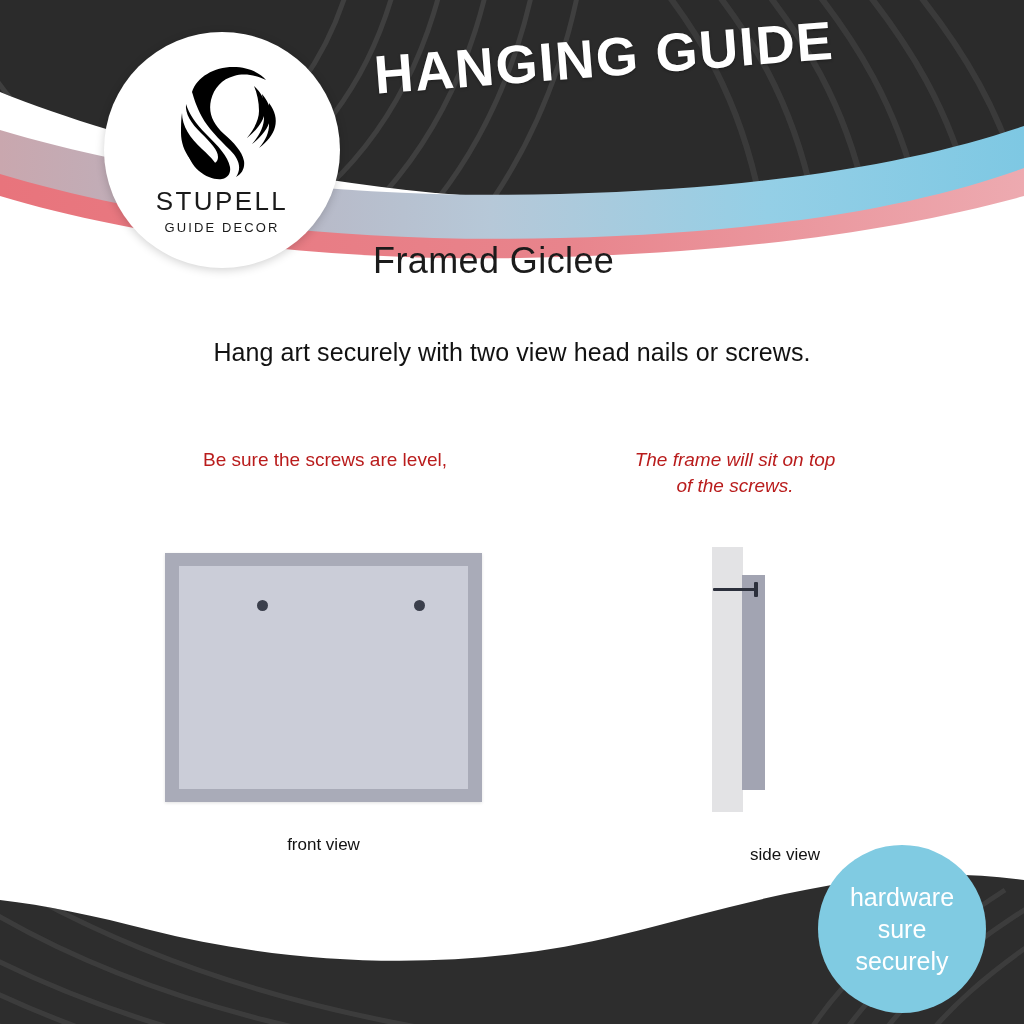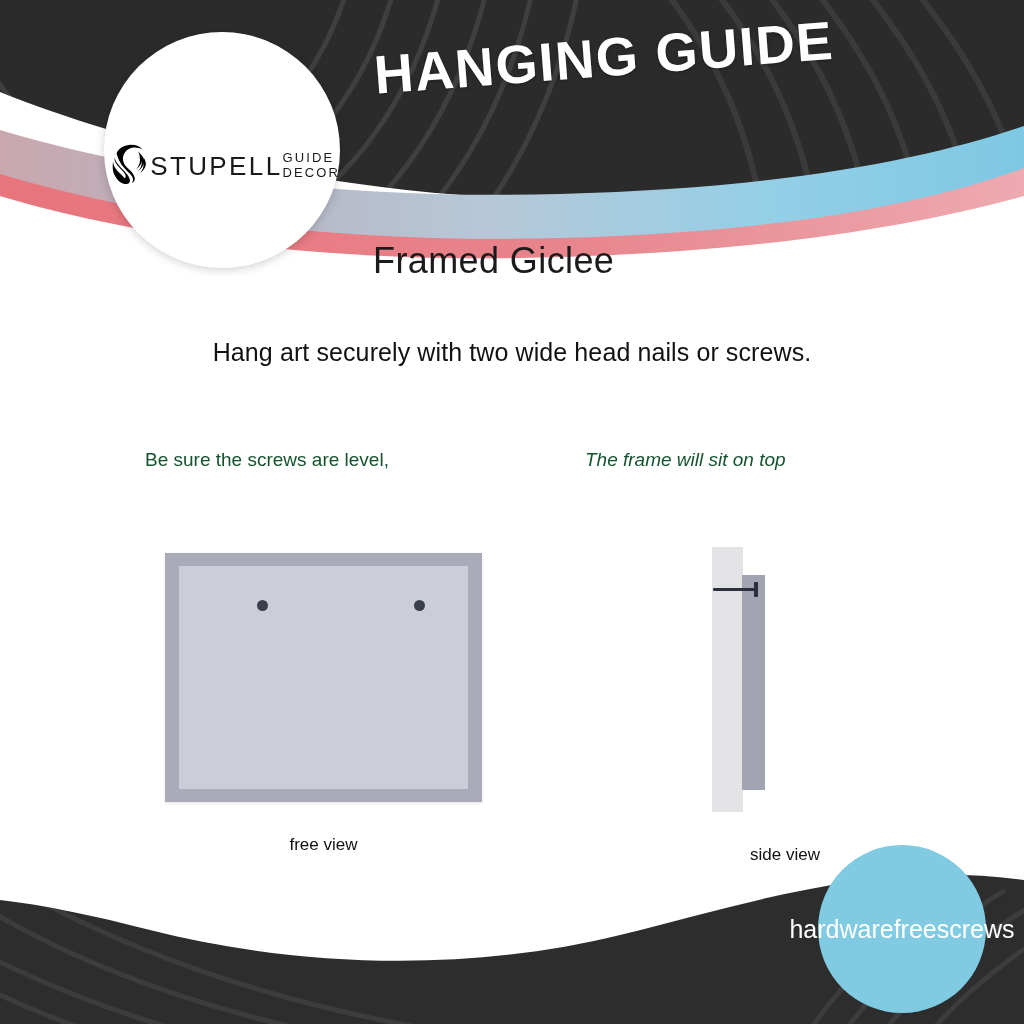--- a/index.html
+++ b/index.html
@@ -31,21 +31,21 @@
   #logo-badge {
     position: absolute;
     left: 104px;
     top: 32px;
     width: 236px;
     height: 236px;
     border-radius: 50%;
     background: #ffffff;
     box-shadow: 0 2px 10px rgba(0,0,0,0.18);
     display: flex;
-    flex-direction: row;
+    flex-direction: column;
     align-items: center;
     justify-content: flex-start;
     padding-top: 26px;
     box-sizing: border-box;
   }
   #logo-mark { width: 132px; height: 122px; display:block; }
   #logo-word {
     font-size: 26px;
     letter-spacing: 2.4px;
     color: #1a1a1a;
@@ -96,24 +96,25 @@
     text-align: center;
     font-size: 25px;
     font-weight: 500;
     color: #121212;
     letter-spacing: 0.1px;
   }
 
   
   .caption {
     position: absolute;
+    text-align: center;
     font-size: 19px;
     line-height: 26px;
     font-weight: 500;
-    color: #14532d;
+    color: #b91c1c;
   }
   #caption-front { left: 145px; top: 447px; width: 360px; }
   #caption-side  { left: 585px; top: 447px; width: 300px; font-style: italic; }
 
   
   #front-view {
     position: absolute;
     left: 165px;
     top: 553px;
     width: 317px;
@@ -196,21 +197,21 @@
   
   #hardware-badge {
     position: absolute;
     left: 818px;
     top: 845px;
     width: 168px;
     height: 168px;
     border-radius: 50%;
     background: #80cbe2;
     display: flex;
-    flex-direction: row;
+    flex-direction: column;
     align-items: center;
     justify-content: center;
     color: #ffffff;
     font-size: 25px;
     line-height: 32px;
     font-weight: 400;
     text-align: center;
   }
 </style>
 </head>
@@ -309,46 +310,47 @@
       </g>
     </svg>
     <div id="logo-word">STUPELL</div>
     <div id="logo-sub">GUIDE DECOR</div>
   </div>
 
   <div id="header-title">HANGING GUIDE</div>
 
   <div id="product-type">Framed Giclee</div>
 
-  <div id="main-instruction">Hang art securely with two wide head nails or screws.</div>
+  <div id="main-instruction">Hang art securely with two view head nails or screws.</div>
 
   <div id="caption-front" class="caption">
     <div>Be sure the screws are level,</div>
   </div>
 
   <div id="caption-side" class="caption">
     <div>The frame will sit on top</div>
+    <div>of the screws.</div>
   </div>
 
   <div id="front-view">
     <div id="front-view-mat">
       <div id="screw-dot-left" class="screw-dot"></div>
       <div id="screw-dot-right" class="screw-dot"></div>
     </div>
   </div>
 
   <div id="side-view">
     <div id="side-wall"></div>
     <div id="side-frame"></div>
     <div id="side-screw-shaft"></div>
     <div id="side-screw-head"></div>
   </div>
 
-  <div id="label-front" class="view-label">free view</div>
+  <div id="label-front" class="view-label">front view</div>
   <div id="label-side" class="view-label">side view</div>
 
   <div id="hardware-badge">
     <div>hardware</div>
-    <div>free</div>
-    <div>screws</div>
+    <div>sure</div>
+    <div>securely</div>
   </div>
 
 </div>
 
 </body></html>

